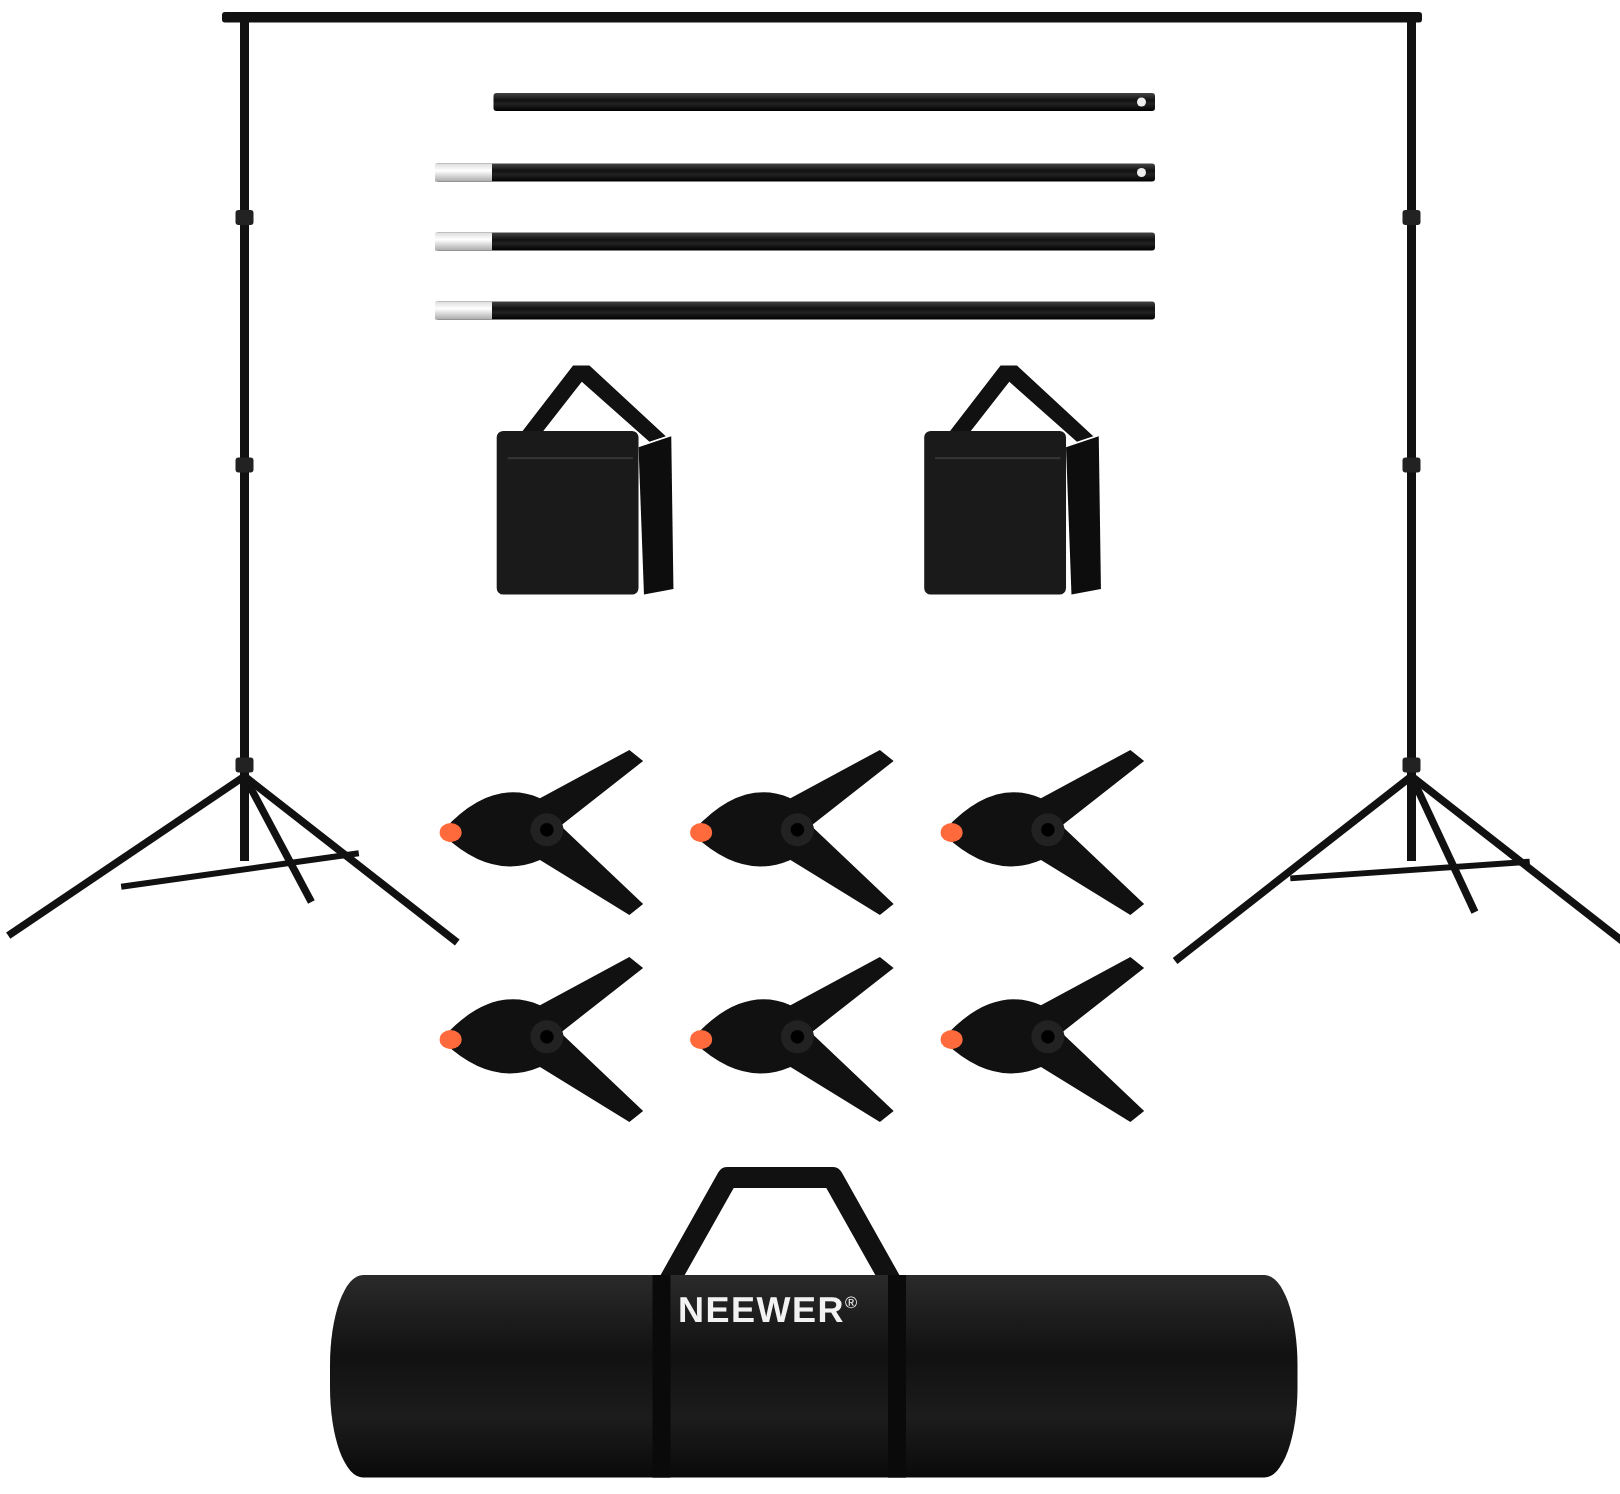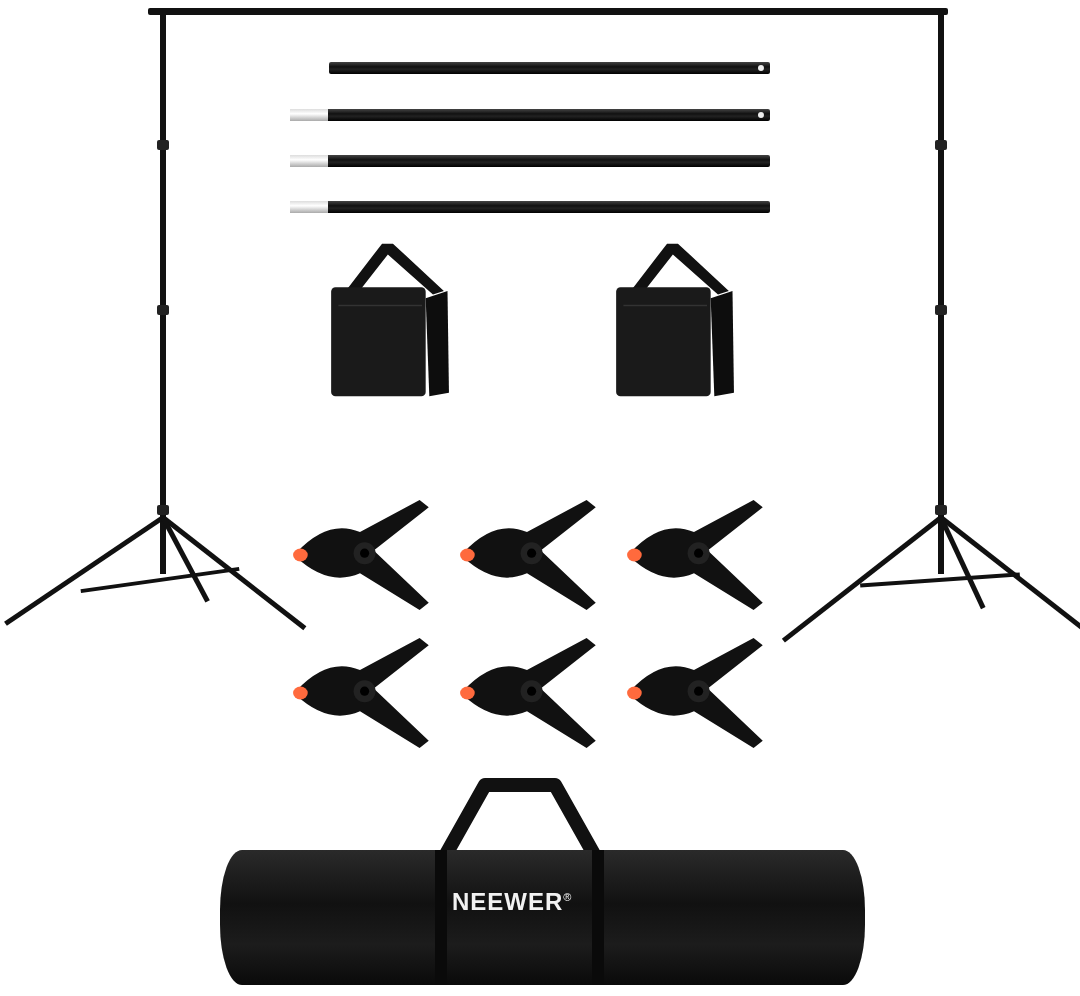--- a/index.html
+++ b/index.html
@@ -111,16 +111,16 @@
     </svg>
 </div>
 
 <div>
   <svg class="abs" style="left:430px;top:775px;" width="180" height="90" viewBox="0 0 180 90">
     <path d="M10 90 L55 10 L125 10 L170 90" fill="none" stroke="#111" stroke-width="14" stroke-linejoin="round"></path>
   </svg>
   <div class="abs" style="left:220px;top:850px;width:645px;height:135px;border-radius:22px/60px;background:linear-gradient(#2a2a2a,#111 40%,#1c1c1c 70%,#0a0a0a);"></div>
   <div class="abs" style="left:435px;top:850px;width:12px;height:135px;background:#0a0a0a;"></div>
   <div class="abs" style="left:592px;top:850px;width:12px;height:135px;background:#0a0a0a;"></div>
-  <div class="brand" style="left:452px;top:888px;text-align:right;">
+  <div class="brand" style="left:452px;top:860px;text-align:right;">
     <span>NEEWER</span><sup>®</sup>
   </div>
 </div>
 
 </body></html>

